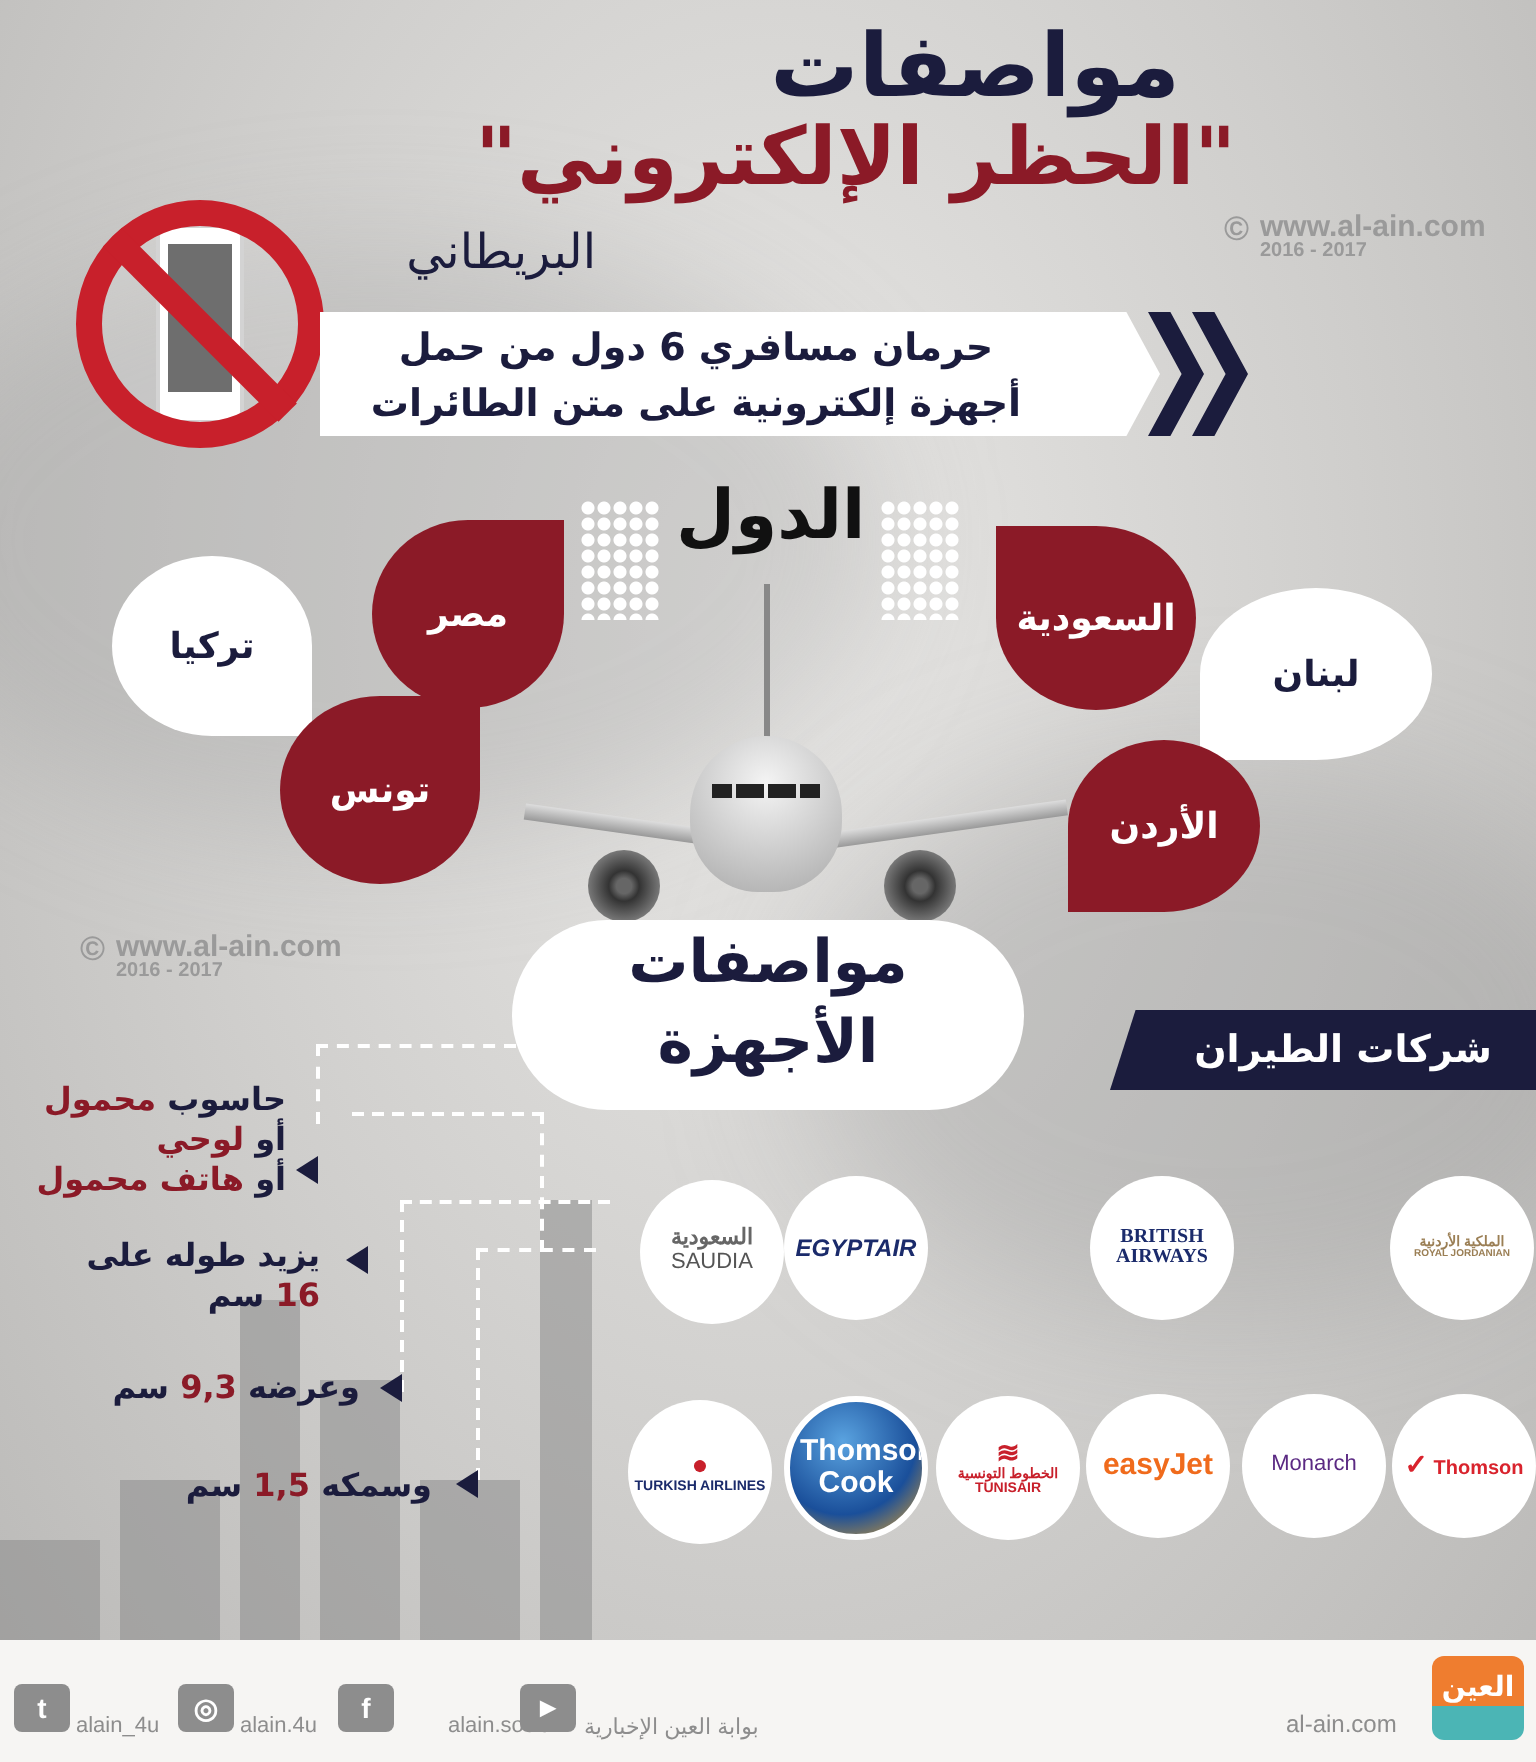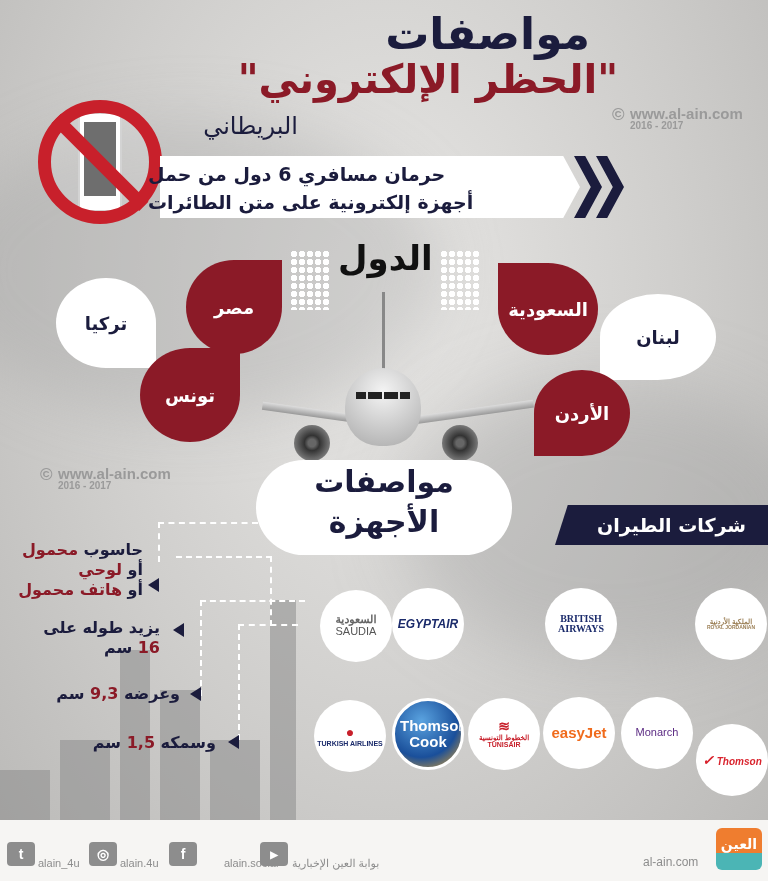--- a/index.html
+++ b/index.html
@@ -11,21 +11,21 @@
   .fog2 { left: 400px; top: 380px; width: 420px; height: 280px; border-radius: 50%; background: rgba(150,150,150,0.35); filter: blur(35px); }
   .city { background: rgba(140,140,140,0.55); }
   .title1 { right: 178px; top: 8px; font-size: 44px; font-weight: bold; color: #1b1c3d; direction: rtl; }
   .title2 { right: 150px; top: 56px; font-size: 40px; font-weight: bold; color: #8b1a27; direction: rtl; white-space: nowrap; }
   .title3 { right: 470px; top: 112px; font-size: 24px; font-weight: normal; color: #1b1c3d; direction: rtl; }
   .wm { font-family: "Liberation Sans", sans-serif; color: #9a9a9a; line-height: 1; }
   .wm .u { font-size: 15px; font-weight: bold; }
   .wm .y { font-size: 10px; font-weight: bold; padding-left: 18px; }
   .wm .c { position: absolute; left: 0; top: 0; font-size: 17px; font-weight: bold; }
   .banner { left: 160px; top: 156px; width: 420px; height: 62px; background: #fff; clip-path: polygon(0 0, 96% 0, 100% 50%, 96% 100%, 0 100%); }
-  .banner-text { right: 220px; top: 160px; width: 400px; text-align: left; direction: rtl; font-size: 19px; font-weight: bold; color: #1b1c3d; line-height: 28px; }
+  .banner-text { right: 220px; top: 160px; width: 400px; text-align: center; direction: rtl; font-size: 19px; font-weight: bold; color: #1b1c3d; line-height: 28px; }
   .chev { top: 156px; width: 28px; height: 62px; background: #1b1c3d; clip-path: polygon(0 0, 40% 0, 100% 50%, 40% 100%, 0 100%, 60% 50%); }
   .no-sign { left: 38px; top: 100px; width: 124px; height: 124px; border-radius: 50%; border: 13px solid #c8202b; background: rgba(255,255,255,0.15); }
   .phone { left: 78px; top: 112px; width: 44px; height: 100px; border-radius: 6px; background: #fff; border: 2px solid #ccc; }
   .phone .scr { position: absolute; left: 4px; top: 8px; width: 32px; height: 74px; background: #555; }
   .slash { left: 38px; top: 156px; width: 124px; height: 13px; background: #c8202b; transform: rotate(45deg); }
   .duwal { left: 338px; top: 238px; font-size: 34px; font-weight: bold; color: #111; }
   .dots { width: 40px; height: 60px; background-image: radial-gradient(circle, #fff 3px, transparent 3.5px); background-size: 8px 8px; }
   .pin { width: 96px; height: 96px; display: flex; align-items: center; justify-content: center; direction: rtl; font-size: 18px; font-weight: bold; }
   .pin.red { background: #8b1a27; color: #fff; }
   .pin.white { background: #fff; color: #1b1c3d; }
@@ -189,21 +189,21 @@
       <div style="font-size:7px;color:#c8202b;direction:rtl;">الخطوط التونسية</div>
       <div style="font-size:7px;color:#c8202b;">TUNISAIR</div>
     </div>
   </div>
   <div class="abs logo" style="left:543px;top:697px;">
     <div style="font-size:15px;color:#f06b1c;">easyJet</div>
   </div>
   <div class="abs logo" style="left:621px;top:697px;">
     <div style="font-size:11px;color:#5b2a83;font-weight:normal;">Monarch</div>
   </div>
-  <div class="abs logo" style="left:696px;top:724px;font-style:italic;">
+  <div class="abs logo" style="left:696px;top:697px;">
     <div style="font-size:10px;color:#d9232d;"><span style="font-size:14px;">✓</span> <span>Thomson</span></div>
   </div>
 
   <div class="abs footer"></div>
 
   <div class="abs soc" style="left:7px;">t</div>
   <div class="abs soc-label" style="left:38px;">alain_4u</div>
 
   <div class="abs soc" style="left:89px;">◎</div>
   <div class="abs soc-label" style="left:120px;">alain.4u</div>

